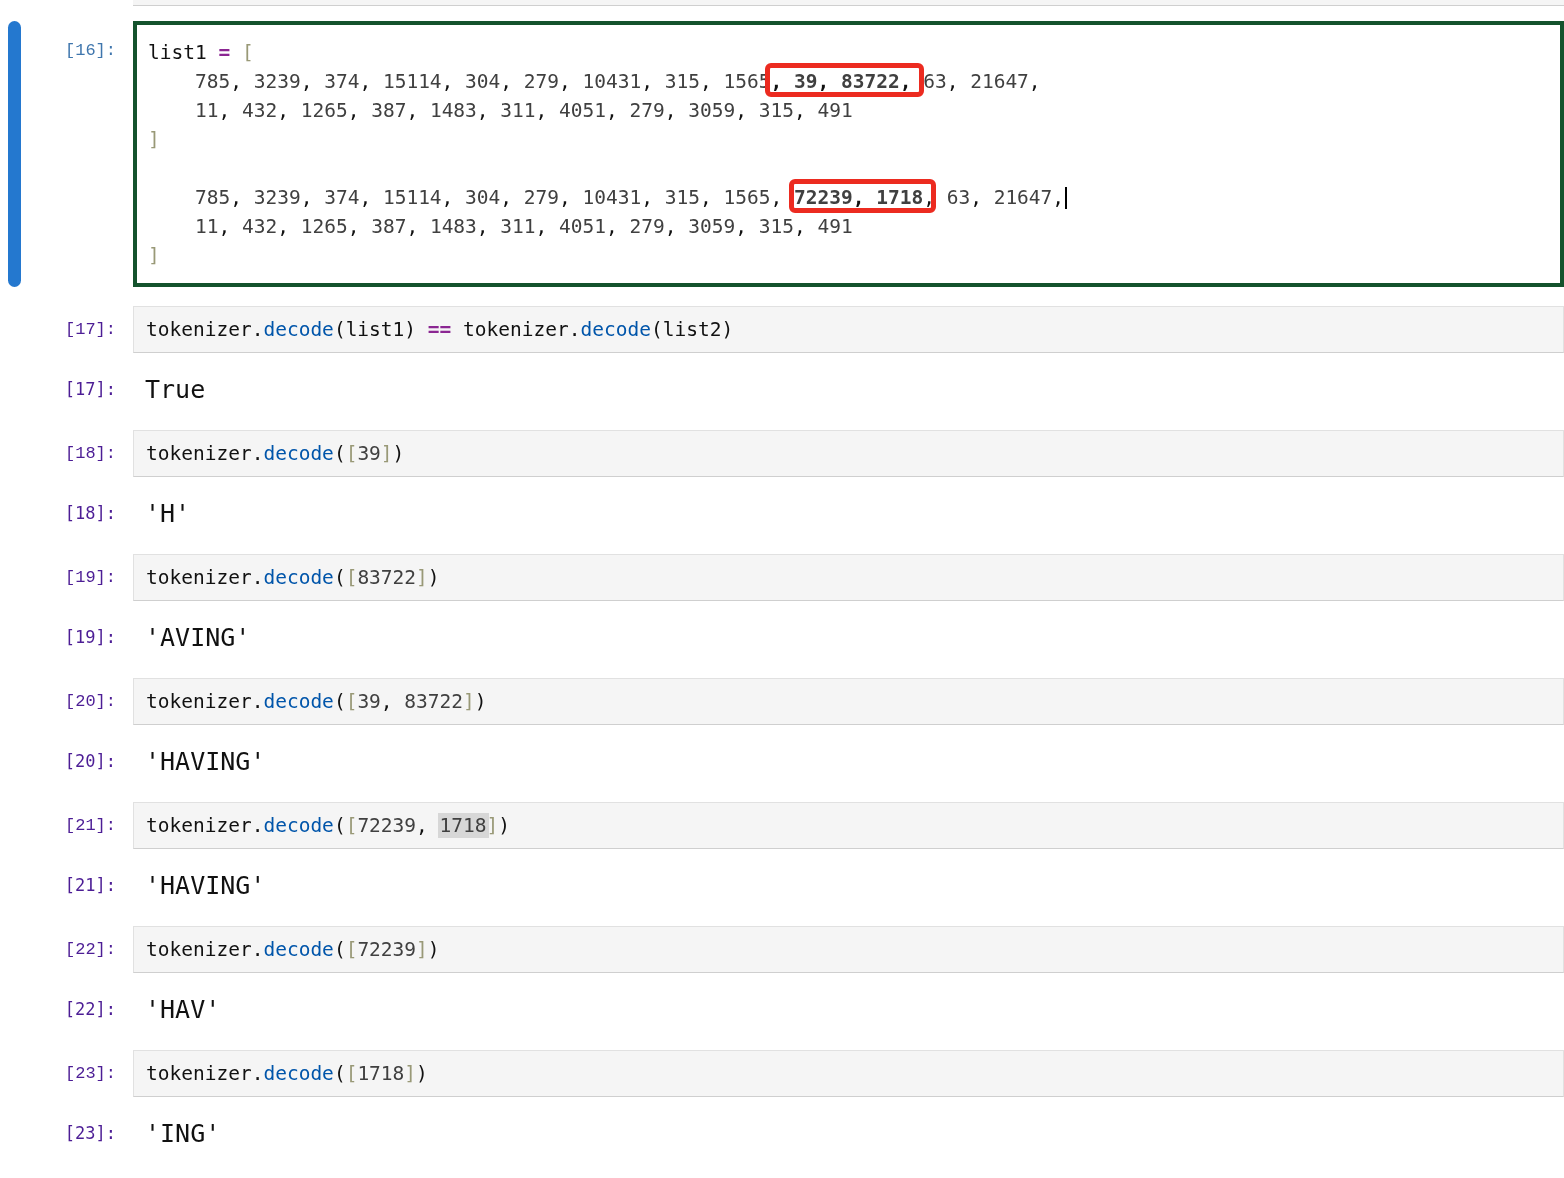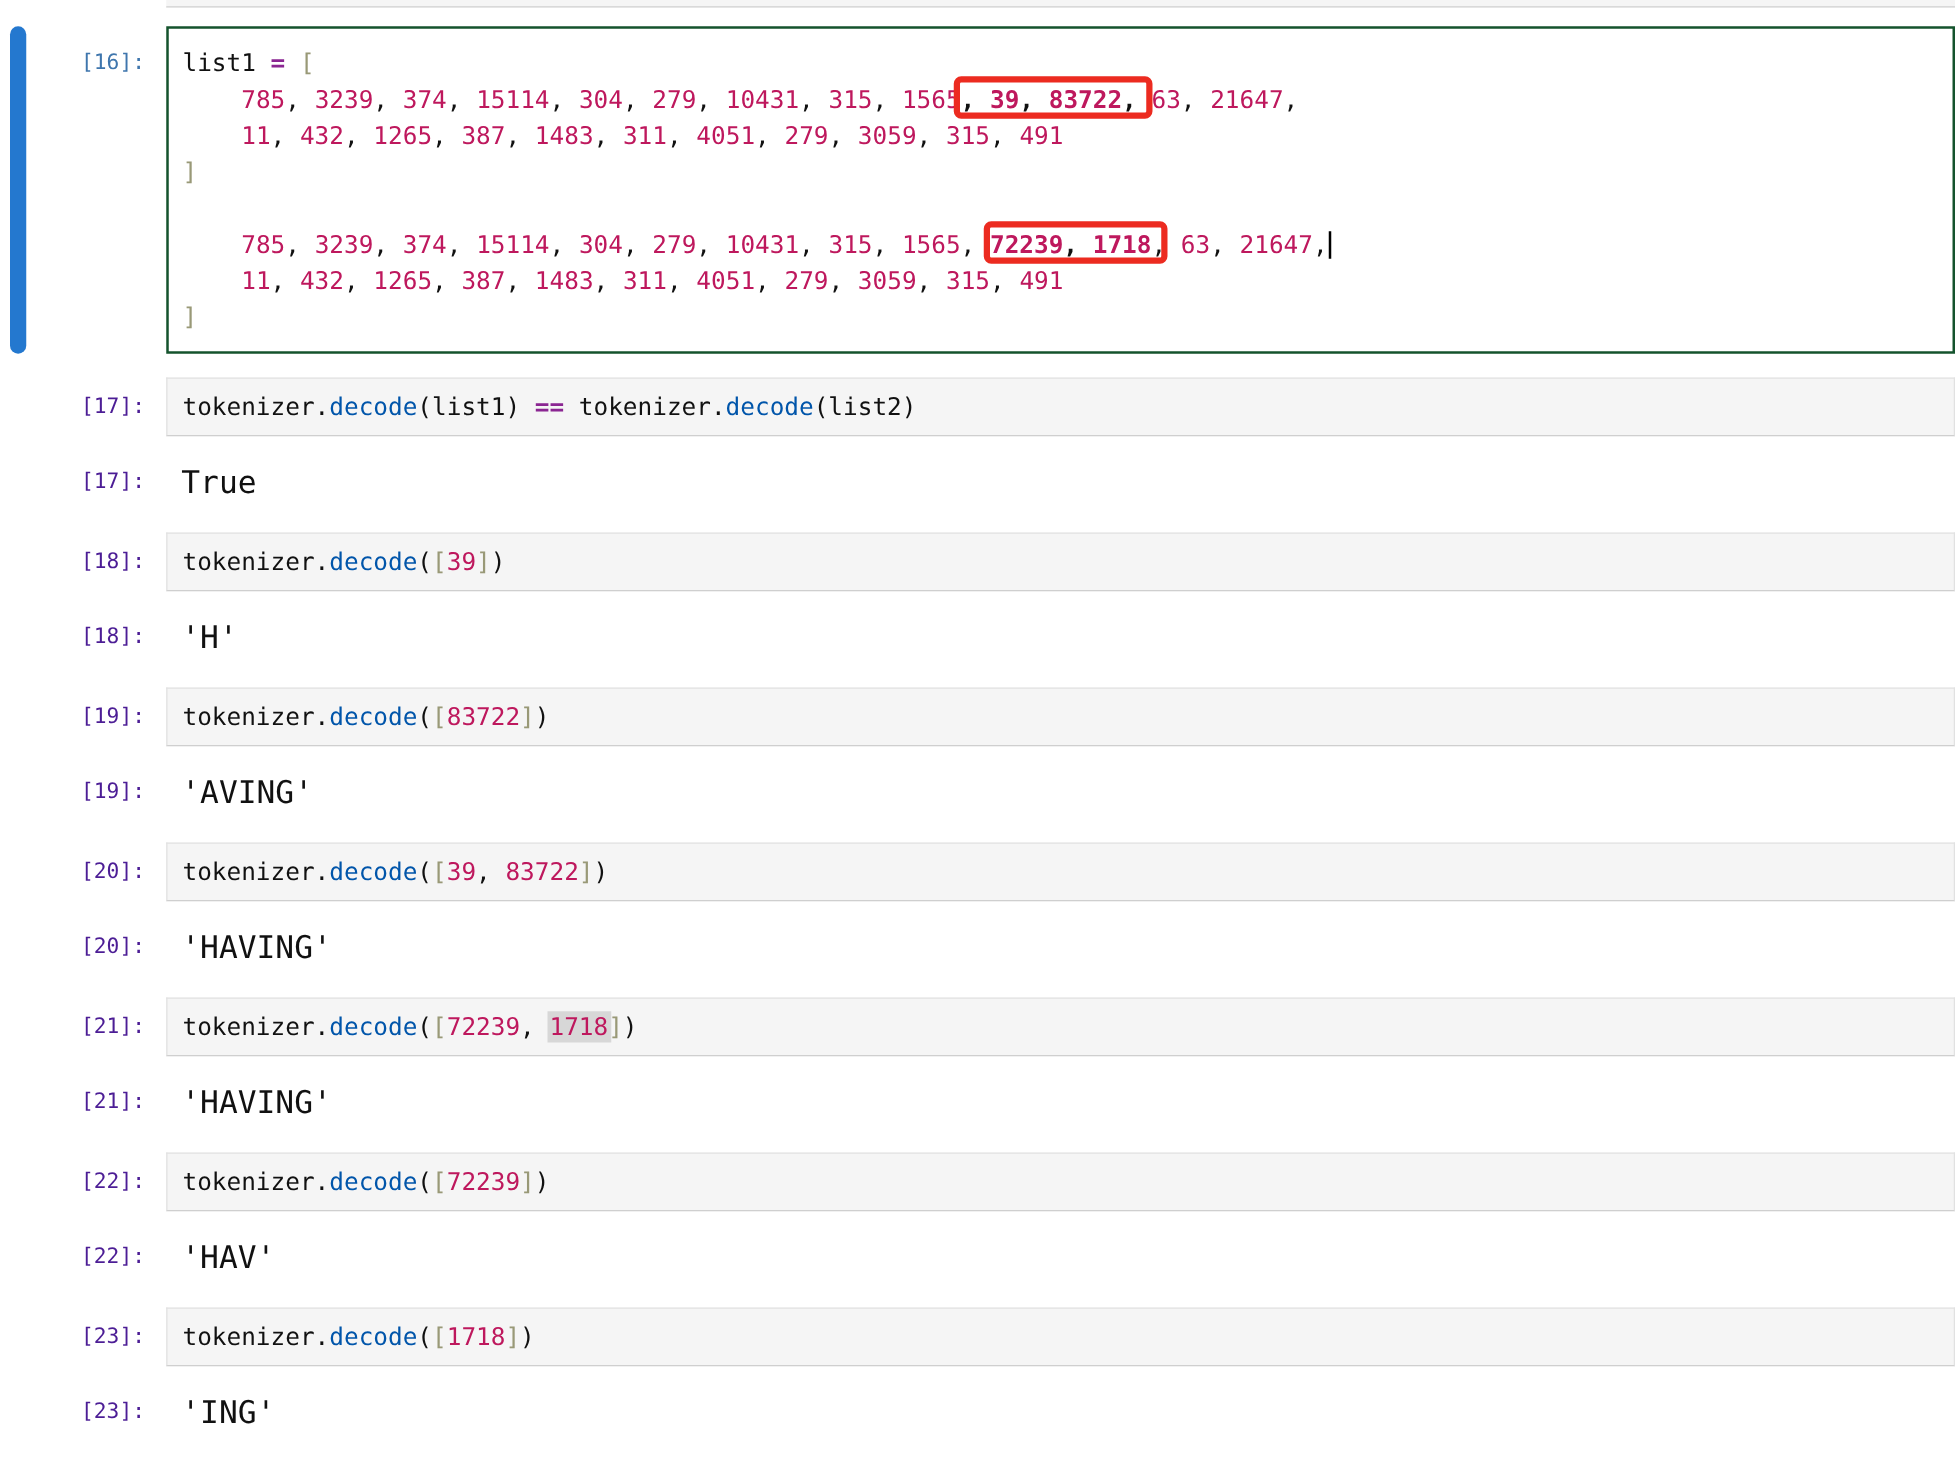--- a/index.html
+++ b/index.html
@@ -10,31 +10,31 @@
   .prev-cell-strip{margin-left:133px;height:5px;background:#f5f5f5;border-bottom:1px solid #cfcfcf;margin-bottom:15px;}
 
   .cell{display:flex;position:relative;}
   .cell-input{margin-bottom:22px;}
   .cell-input.active{margin-bottom:19px;}
 
   .collapser{position:absolute;left:8px;top:0;bottom:0;width:13px;border-radius:7px;background:#2478cf;}
 
   .prompt{flex:0 0 133px;width:133px;box-sizing:border-box;text-align:right;padding-right:17px;
           font-size:17px;line-height:29px;color:#4c1d95;white-space:pre;}
-  .cell-input .prompt{padding-top:9px;}
+  .cell-input .prompt{padding-top:9px;font-family:Liberation Mono, monospace;}
   .cell-input.active .prompt{padding-top:15px;color:#3f76ad;}
 
   .editor{flex:1;min-width:0;background:#f5f5f5;border:1px solid #e1e1e1;border-bottom-color:#cfcfcf;
           padding:8px 0 8px 12px;font-size:19.5px;color:#111;overflow:hidden;}
-  .cell-input.active .editor{background:#ffffff;border:2px solid #14532d;padding:13px 0 13px 11px;}
+  .cell-input.active .editor{background:#ffffff;border:4px solid #14532d;padding:13px 0 13px 11px;}
 
   .code-line{white-space:pre;line-height:29px;min-height:29px;}
 
   .tok-plain{color:#111111;}
-  .tok-num{color:#be185d;}
+  .tok-num{color:#404040;}
   .tok-prop{color:#0055aa;}
   .tok-op{color:#8b2692;font-weight:bold;}
   .tok-bracket{color:#999977;}
 
   .mark-redbox{position:relative;font-weight:bold;}
   .mark-redbox::after{content:"";position:absolute;left:-5px;right:-13px;top:-7px;bottom:-4px;
           border:5px solid #ec2b20;border-radius:6px;pointer-events:none;z-index:5;}
   .mark-selection{background:#d7d7d7;padding:1px 2px;margin:-1px -2px;}
   .mark-cursor{display:inline-block;width:2px;height:22px;background:#000;vertical-align:text-bottom;margin-left:1px;}
 

